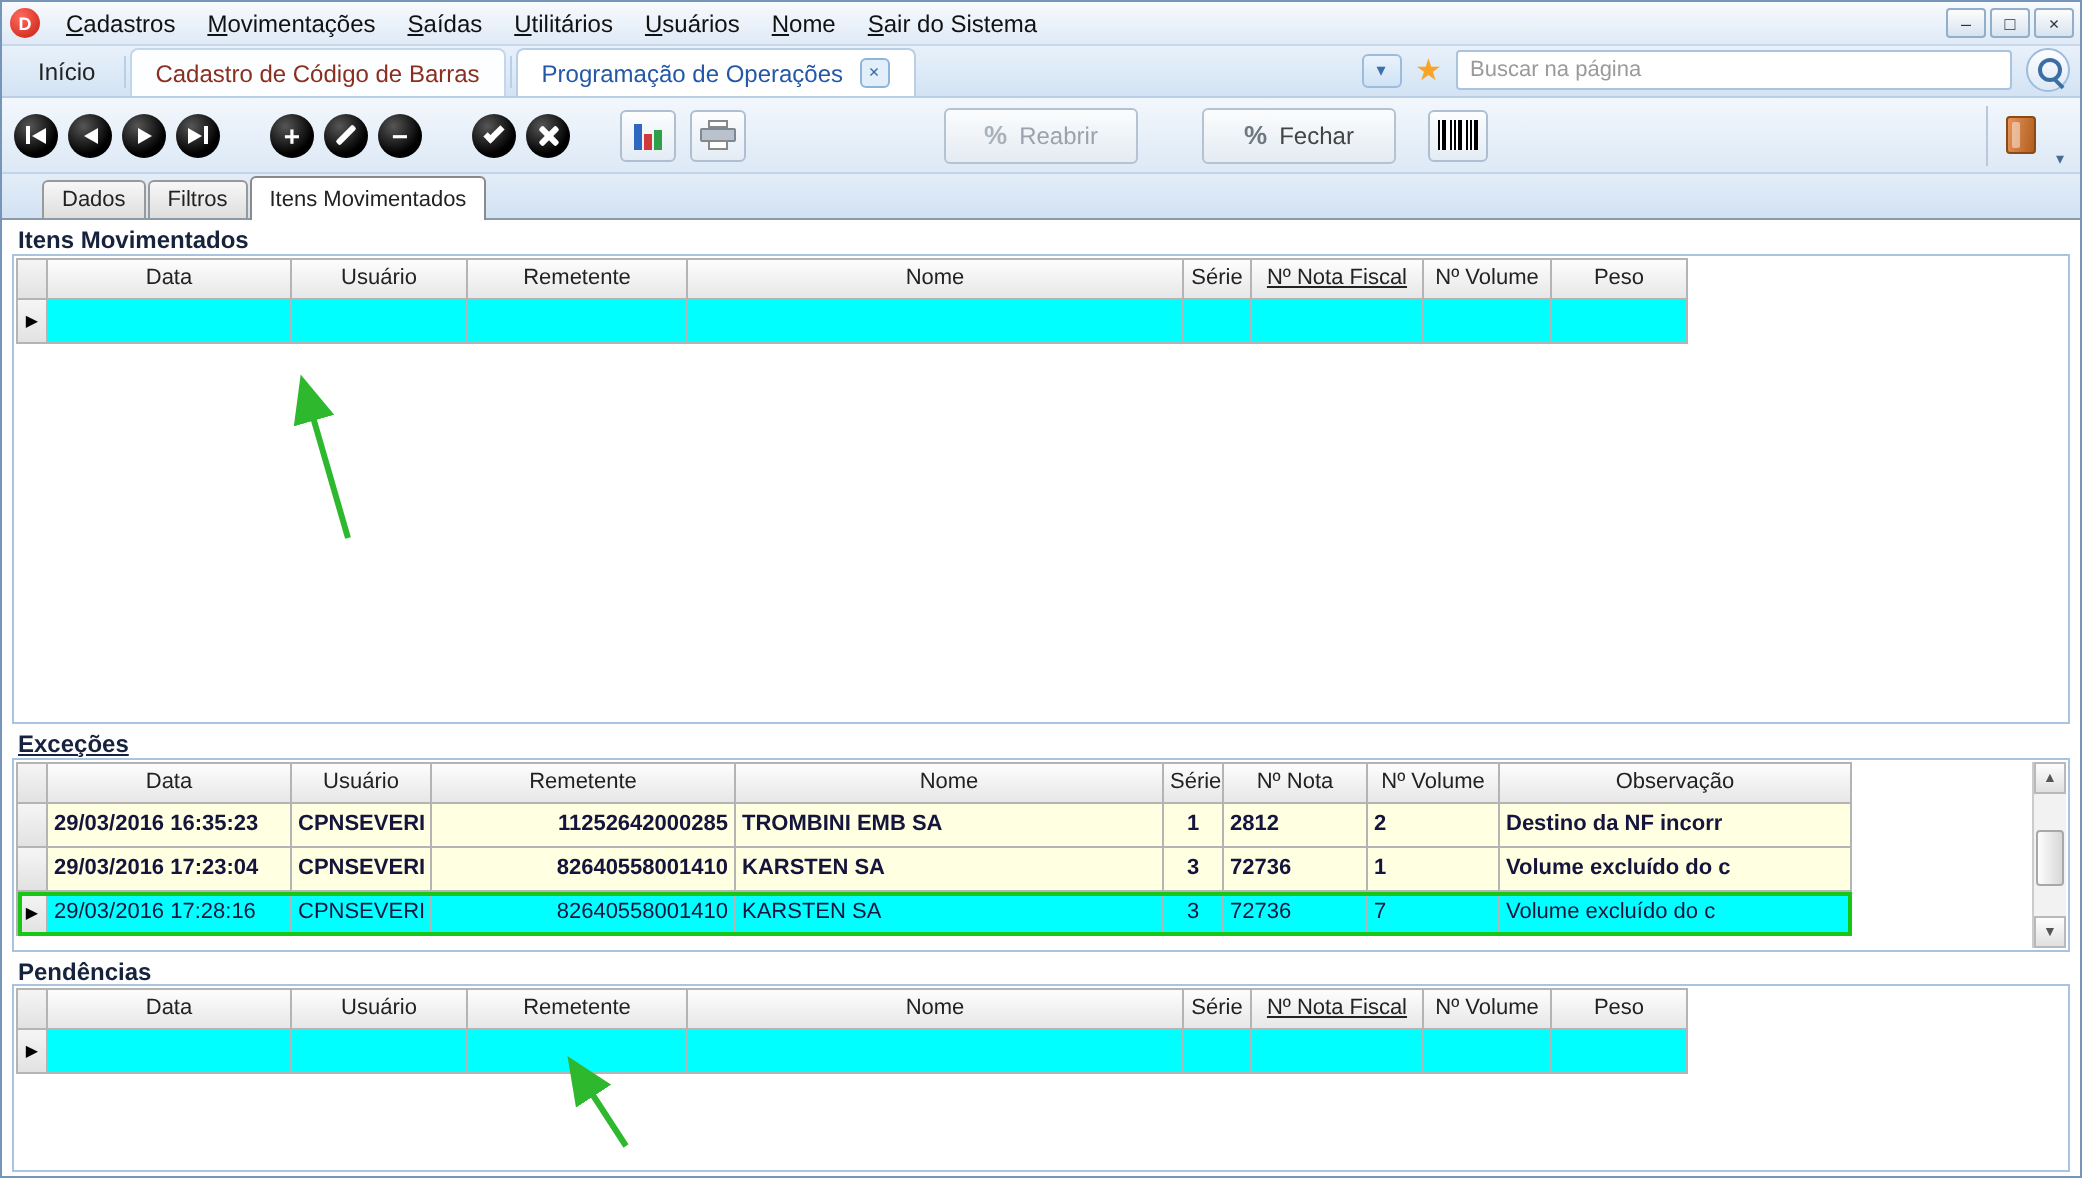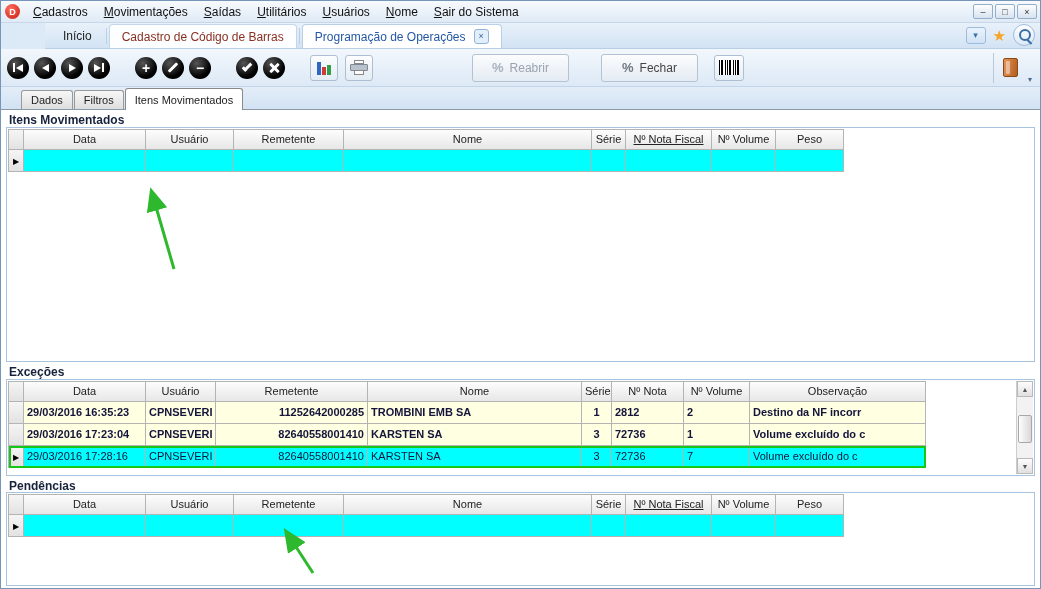--- a/index.html
+++ b/index.html
@@ -14,21 +14,21 @@
     background:radial-gradient(circle at 35% 30%,#ff6a5e,#c81e10);color:#fff;font-size:9px;font-weight:bold;
     display:flex;align-items:center;justify-content:center;margin-right:5px;}
   .menu-item{display:inline-block;padding:3px 8px;font-size:12px;color:#111;cursor:default;}
   .menu-item::first-letter{text-decoration:underline;}
   .win-controls{margin-left:auto;display:flex;gap:2px;padding-right:3px;}
   .win-btn{width:20px;height:15px;display:flex;align-items:center;justify-content:center;font-size:9px;color:#333;
     background:linear-gradient(#fdfdfd,#d7e3f0);border:1px solid #93aec9;border-radius:2px;}
 
   
   .tabstrip{position:absolute;top:22px;left:0;right:0;height:26px;background:linear-gradient(#e8f1fa,#d3e3f4);
-    display:flex;align-items:flex-end;padding-left:6px;border-bottom:1px solid #b9cfe6;margin-left:44px;}
+    display:flex;align-items:flex-end;padding-left:6px;border-bottom:1px solid #b9cfe6;}
   .doc-tab{height:24px;display:flex;align-items:center;padding:0 12px;font-size:12px;border-radius:4px 4px 0 0;white-space:nowrap;}
   .tab-inicio{color:#222;}
   .tab-cadastro{background:#fdfeff;border:1px solid #c3d6ea;border-bottom:none;color:#8a2f20;}
   .tab-prog{background:#fff;border:1px solid #b9cfe6;border-bottom:none;color:#2458a6;gap:8px;}
   .tab-close{width:15px;height:15px;border:1px solid #8fb4d9;background:#e3eefb;border-radius:3px;color:#35699f;
     font-size:9px;line-height:1;display:flex;align-items:center;justify-content:center;}
   .tab-sep{width:1px;height:16px;background:#b9cfe6;margin:0 2px 4px 2px;}
   .strip-right{margin-left:auto;display:flex;align-items:center;gap:7px;padding:0 5px 2px 0;}
   .dd-btn{width:20px;height:17px;background:linear-gradient(#eaf3fc,#cfe2f5);border:1px solid #9dbcdc;border-radius:3px;
     color:#3c70a8;font-size:9px;display:flex;align-items:center;justify-content:center;}
@@ -91,21 +91,21 @@
   
   .subtabs{position:absolute;top:86px;left:0;right:0;height:22px;background:linear-gradient(#e3edf8,#d2e2f3);
     display:flex;align-items:flex-end;padding-left:20px;}
   .subtab{height:19px;padding:0 9px;display:flex;align-items:center;font-size:11px;color:#222;
     background:linear-gradient(#f7f7f7,#dedede);border:1px solid #999;border-bottom:none;border-radius:3px 3px 0 0;margin-right:1px;}
   .subtab.active{height:22px;background:#fff;position:relative;z-index:3;border-color:#8a8a8a;margin-bottom:-1px;}
 
   
   .content{position:absolute;top:108px;left:0;right:0;bottom:0;background:#fff;border-top:1px solid #8a9aa9;}
   .group-label{position:absolute;left:8px;font-size:12px;font-weight:bold;color:#17233d;}
-  .gl-1{top:3px;}  .gl-2{top:255px;}  .gl-3{top:369px;}
+  .gl-1{top:3px;}  .gl-2{top:255px;text-decoration:underline;}  .gl-3{top:369px;}
   .groupbox{position:absolute;left:5px;width:1029px;border:1px solid #a9c4de;background:#fff;}
   .box-itens{top:17px;height:235px;}
   .box-exc{top:269px;height:97px;}
   .box-pend{top:382px;height:94px;}
 
   .grid{position:absolute;left:1px;top:1px;border-top:1px solid #b4b4b4;border-left:1px solid #b4b4b4;
     font-size:11px;color:#14143c;}
   .grow{display:flex;position:relative;}
   .cell{border-right:1px solid #b4b4b4;border-bottom:1px solid #b4b4b4;height:20px;line-height:19px;
     padding:0 3px;overflow:hidden;white-space:nowrap;flex:none;}
@@ -166,20 +166,21 @@
       <span>Cadastro de Código de Barras</span>
     </div>
     <div class="tab-sep"></div>
     <div class="doc-tab tab-prog">
       <span>Programação de Operações</span>
       <span class="tab-close">×</span>
     </div>
     <div class="strip-right">
       <span class="dd-btn">▾</span>
       <span class="star">★</span>
+      <input class="search" placeholder="Buscar na página" style="">
       <span class="magnifier"></span>
     </div>
   </div>
 
   <div class="toolbar">
     <span class="cbtn">
         <i class="vbar"></i>
         <i class="tl"></i>
       </span>
     <span class="cbtn">

